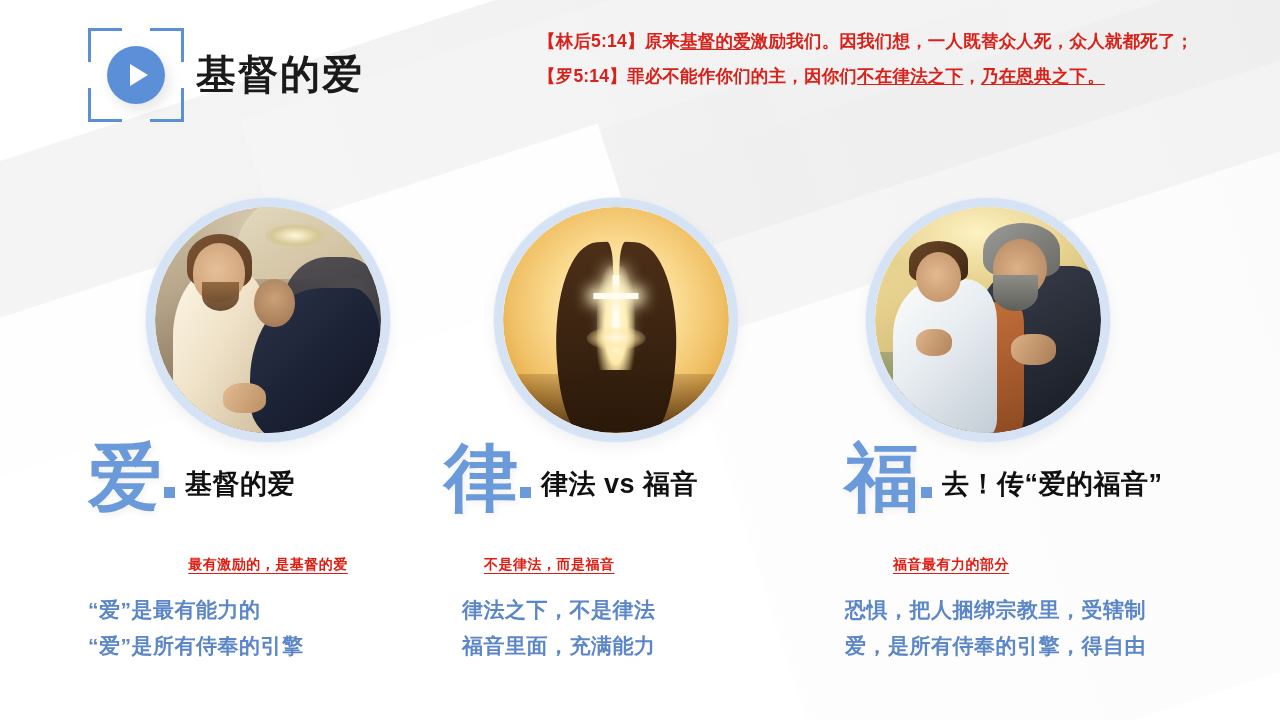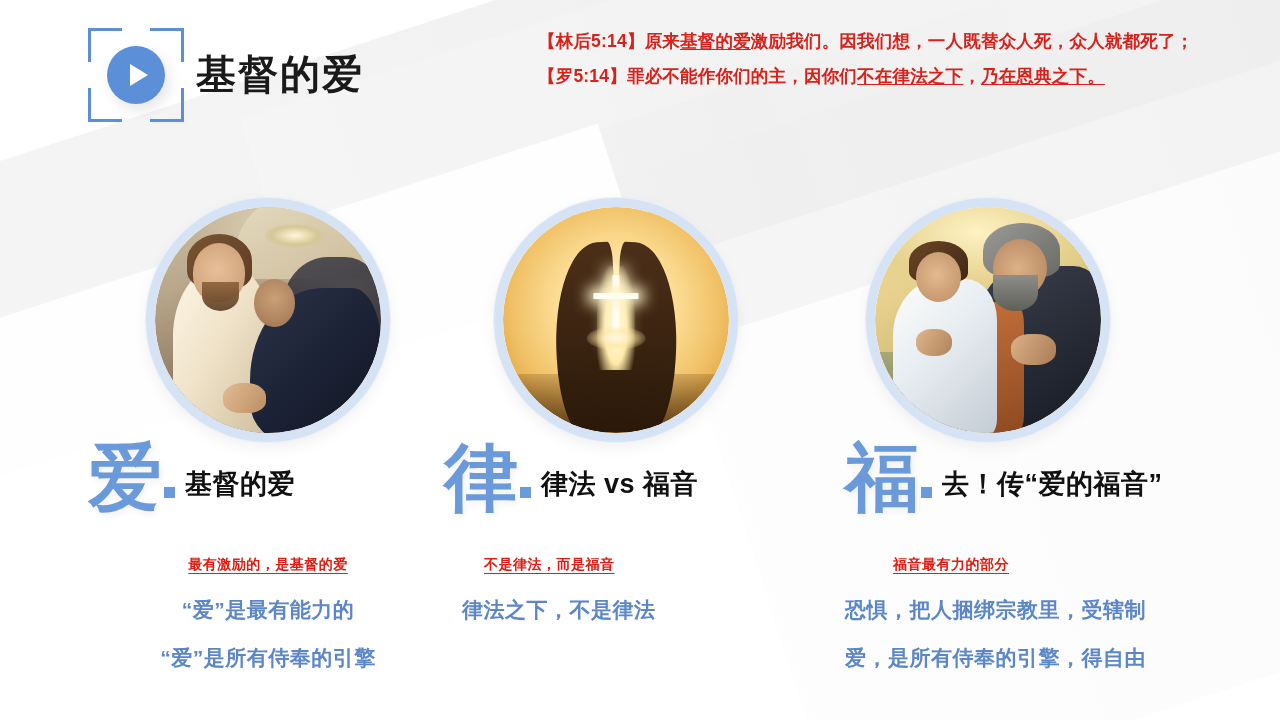--- a/index.html
+++ b/index.html
@@ -208,24 +208,24 @@
     text-align:center; letter-spacing:.5px; white-space:nowrap;
   }
   .col3 .col-head, .col2 .col-head { text-align:left; }
   .col1 .col-head { text-align:center; }
   .col2 .col-head { margin-left:22px; }
   .col3 .col-head { margin-left:48px; }
   .col-line {
     color:#5b86c8; font-size:21px; font-weight:bold;
     letter-spacing:.5px; white-space:nowrap;
   }
-  .col1 .col-line { margin-top:22px; text-align:center; }
+  .col1 .col-line { margin-top:22px; }
   .col2 .col-line { margin-top:22px; }
   .col3 .col-line { margin-top:22px; }
-  .col1 .l2, .col2 .l2, .col3 .l2 { margin-top:20px; }
+  .col1 .l2, .col2 .l2, .col3 .l2 { margin-top:8px; }
 
   
   .watermark {
     position:absolute; right:22px; bottom:6px;
     font-size:30px; color:#2b2b2b; font-weight:400;
     font-family:"Liberation Sans","DejaVu Sans",sans-serif;
     letter-spacing:.3px;
   }
 </style>
 </head>
@@ -343,20 +343,21 @@
 
   <div class="col col1">
     <div class="col-head">最有激励的，是基督的爱</div>
     <div class="col-line l1">“爱”是最有能力的</div>
     <div class="col-line l2">“爱”是所有侍奉的引擎</div>
   </div>
 
   <div class="col col2">
     <div class="col-head">不是律法，而是福音</div>
     <div class="col-line l1">律法之下，不是律法</div>
+    <div class="col-line l2">福音里面，充满能力</div>
   </div>
 
   <div class="col col3">
     <div class="col-head">福音最有力的部分</div>
     <div class="col-line l1">恐惧，把人捆绑宗教里，受辖制</div>
     <div class="col-line l2">爱，是所有侍奉的引擎，得自由</div>
   </div>
 
 </div>
 

